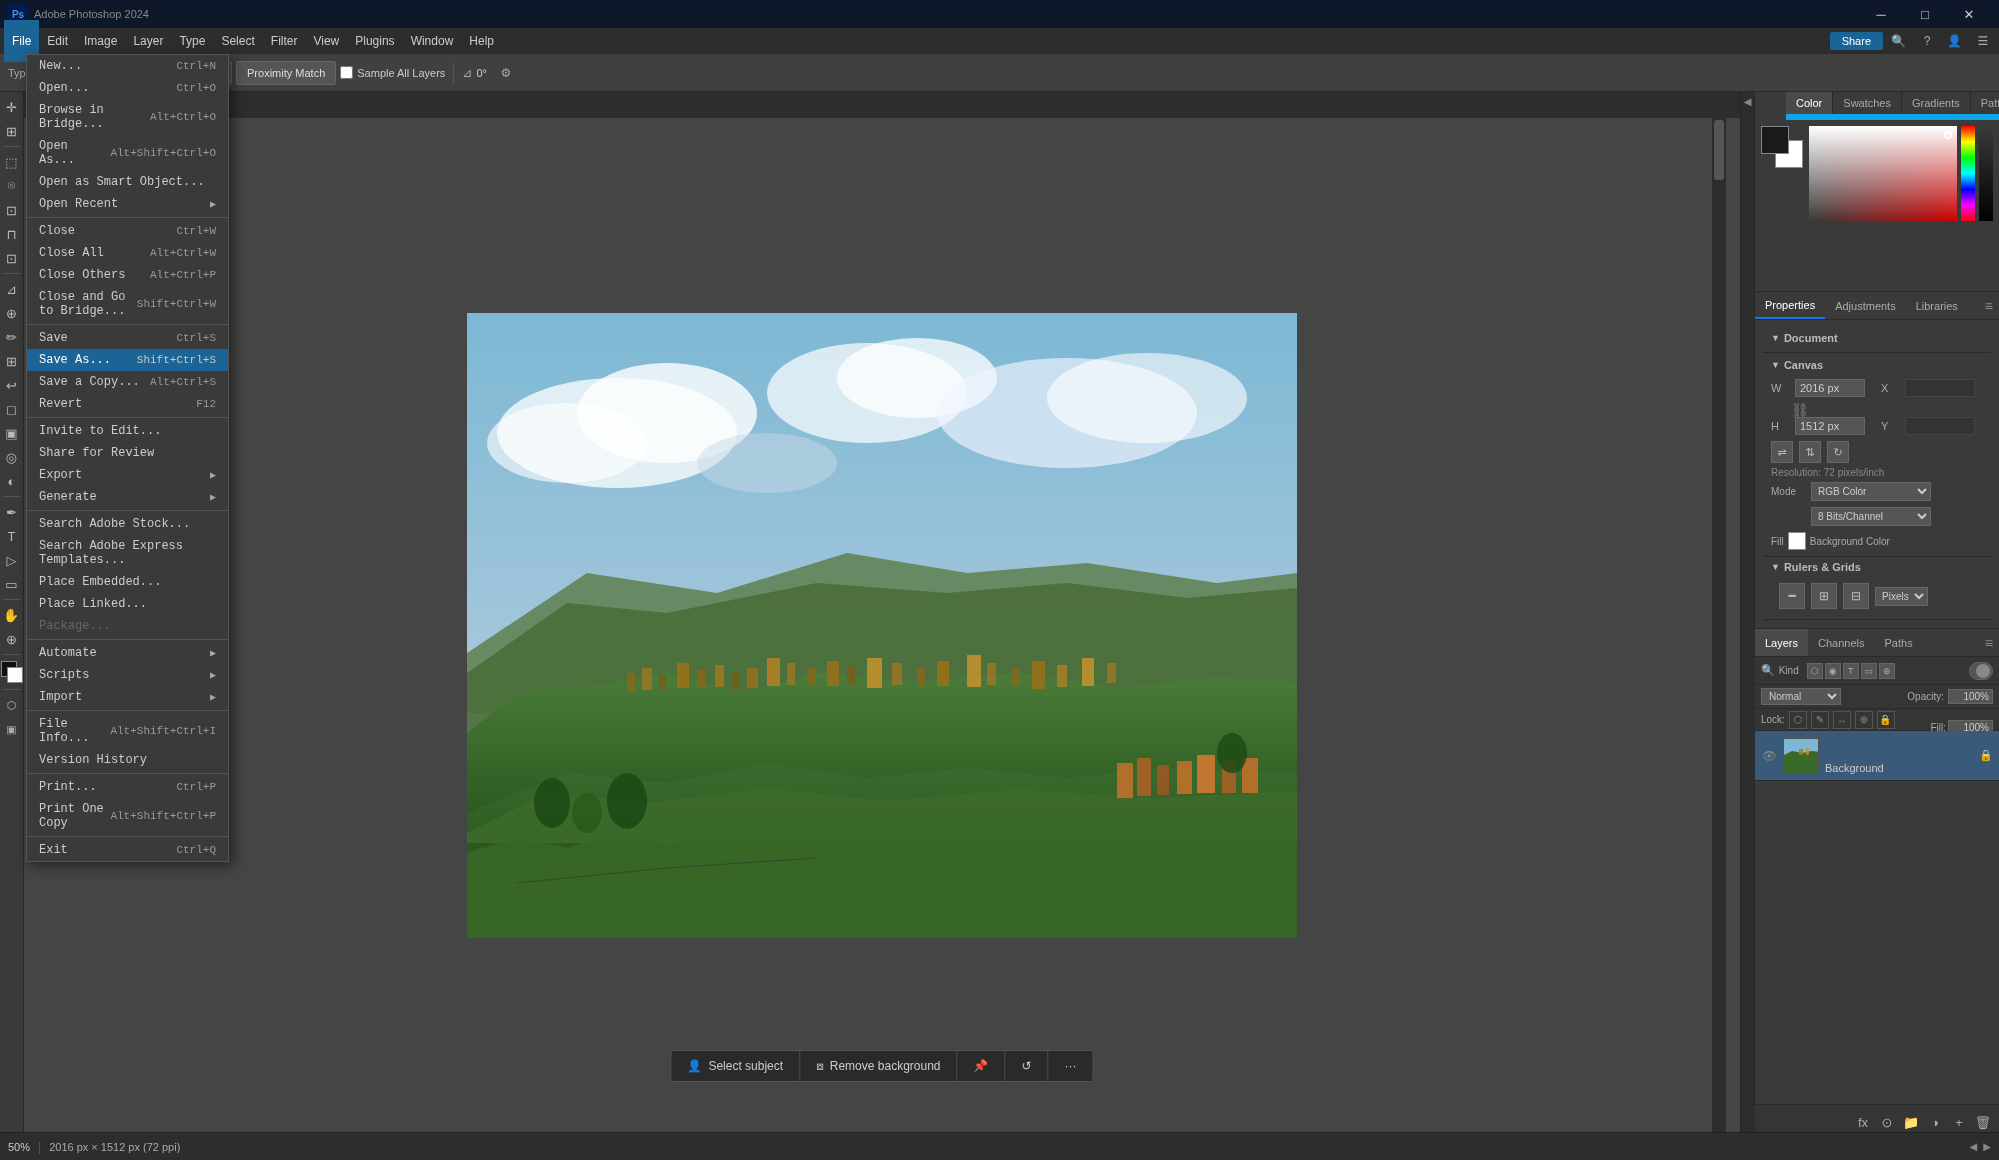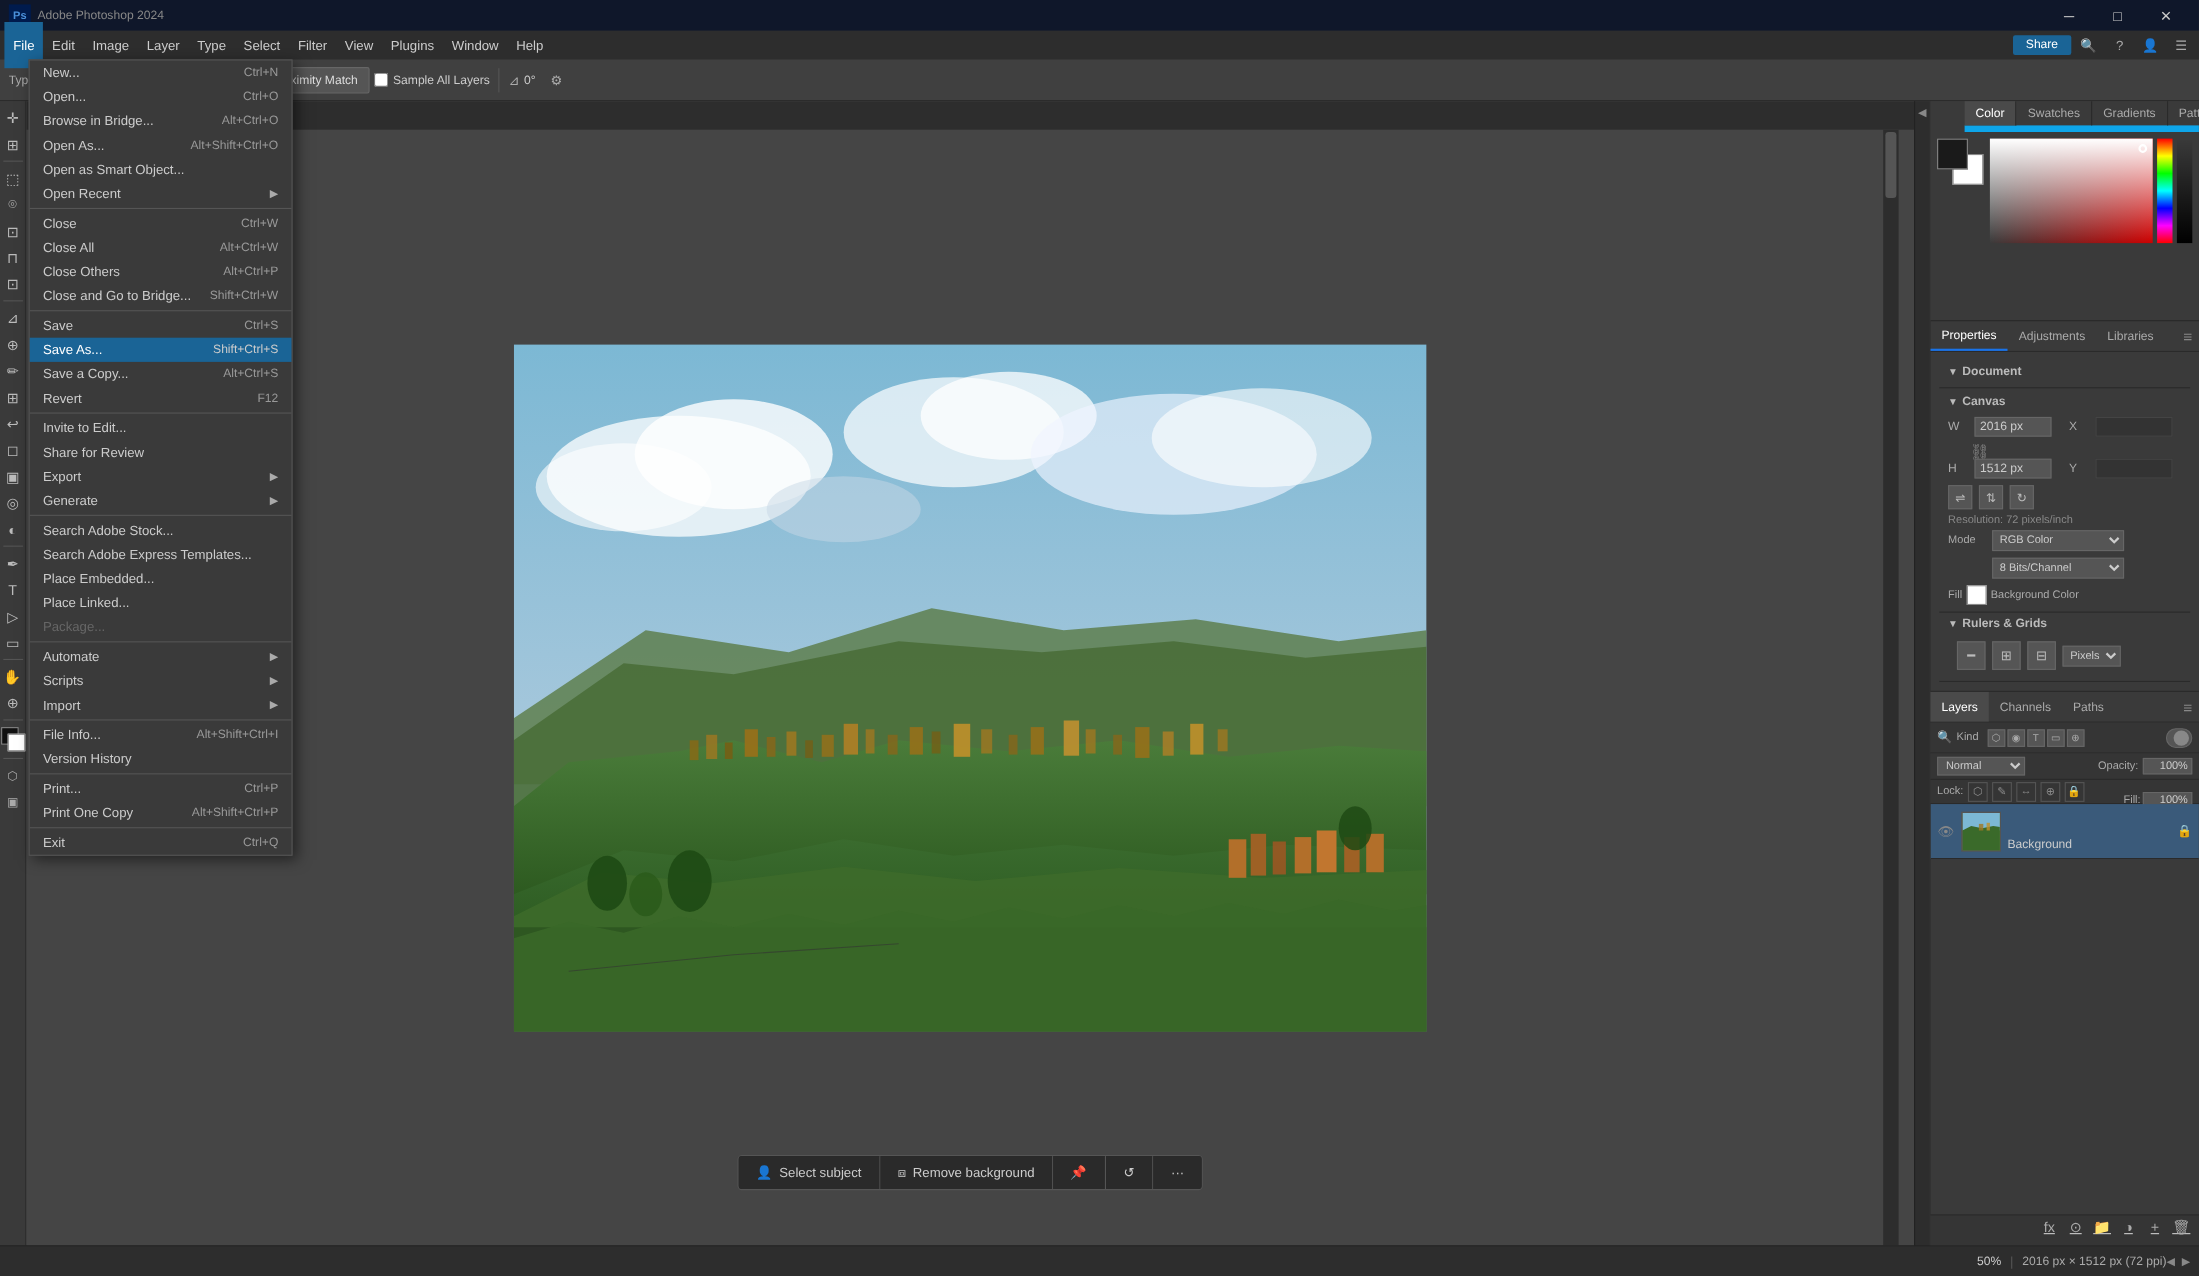--- a/index.html
+++ b/index.html
@@ -448,26 +448,25 @@
       border: 1px solid #555;
       overflow: hidden;
       background: #555;
     }
     .layer-name { color: #ccc; font-size: 11px; margin-top: 24px; }
     .layer-lock { color: #888; margin-left: auto; font-size: 11px; }
     #layers-bottom {
       height: 28px;
       background: #353535;
       display: flex;
-      align-items: flex-start;
+      align-items: flex-end;
       justify-content: flex-end;
       padding: 0 6px;
       gap: 4px;
       border-top: 1px solid #2a2a2a;
-      text-decoration: underline;
     }
     .layers-action-btn {
       width: 20px;
       height: 20px;
       display: flex;
       align-items: center;
       justify-content: center;
       cursor: pointer;
       color: #aaa;
       font-size: 13px;
@@ -475,21 +474,21 @@
 
     
     #statusbar {
       width: 100%;
       height: 28px;
       background: #2d2d2d;
       display: flex;
       align-items: center;
       padding: 0 8px;
       border-top: 1px solid #222;
-      justify-content: flex-end;
+      justify-content: space-between;
     }
     .status-left { display: flex; align-items: center; gap: 8px; }
     .status-zoom { color: #ccc; font-size: 11px; }
     .status-info { color: #aaa; font-size: 11px; }
 
     
     #bottom-actions {
       position: absolute;
       bottom: 50px;
       left: 50%;
@@ -513,25 +512,26 @@
       border-right: 1px solid #555;
       background: #2a2a2a;
     }
     .bottom-action-btn:last-child { border-right: none; }
 
     
     #file-menu {
       position: absolute;
       top: 54px;
       left: 26px;
-      width: 240px;
+      width: 203px;
       background: #3a3a3a;
       border: 1px solid #555;
       box-shadow: 4px 4px 12px rgba(0,0,0,0.5);
       z-index: 1000;
+      font-family: Liberation Mono, monospace;
     }
     .menu-item-row {
       display: flex;
       align-items: center;
       justify-content: space-between;
       padding: 4px 12px;
       cursor: pointer;
       color: #ccc;
       font-size: 12px;
       min-height: 22px;

